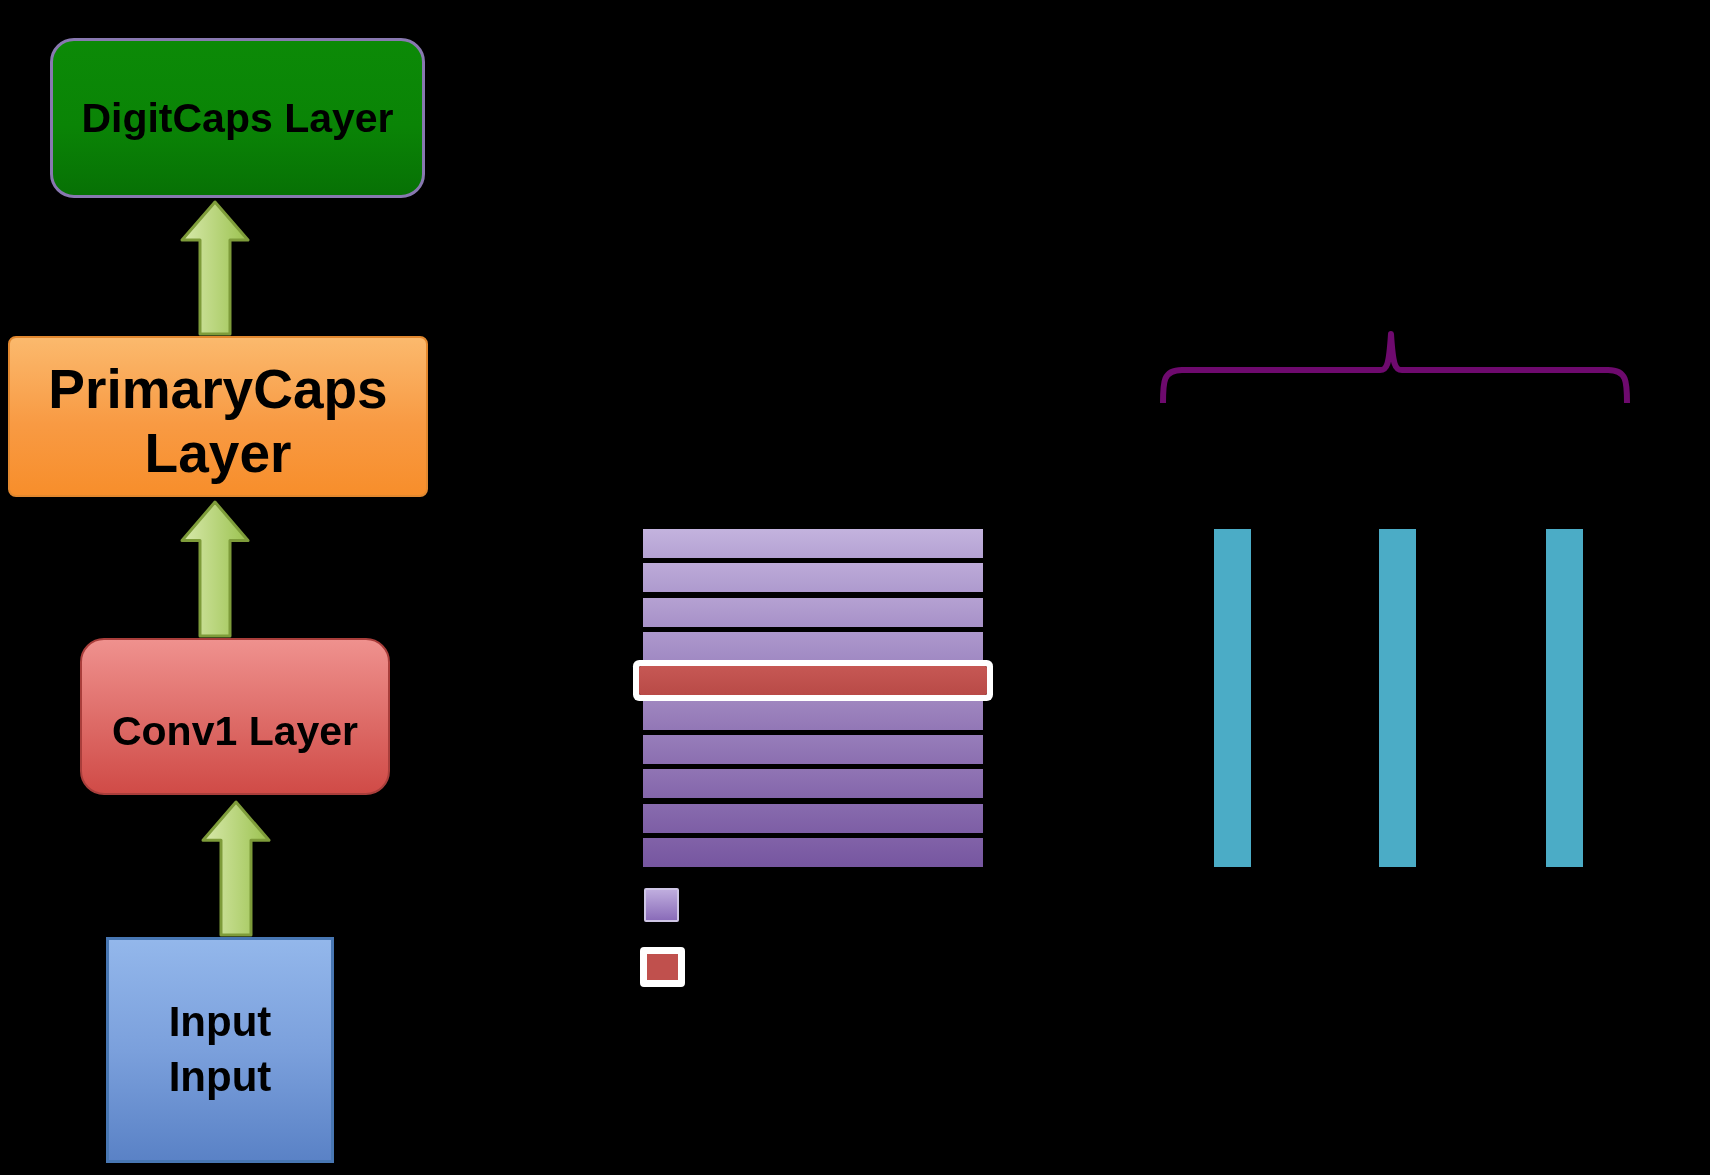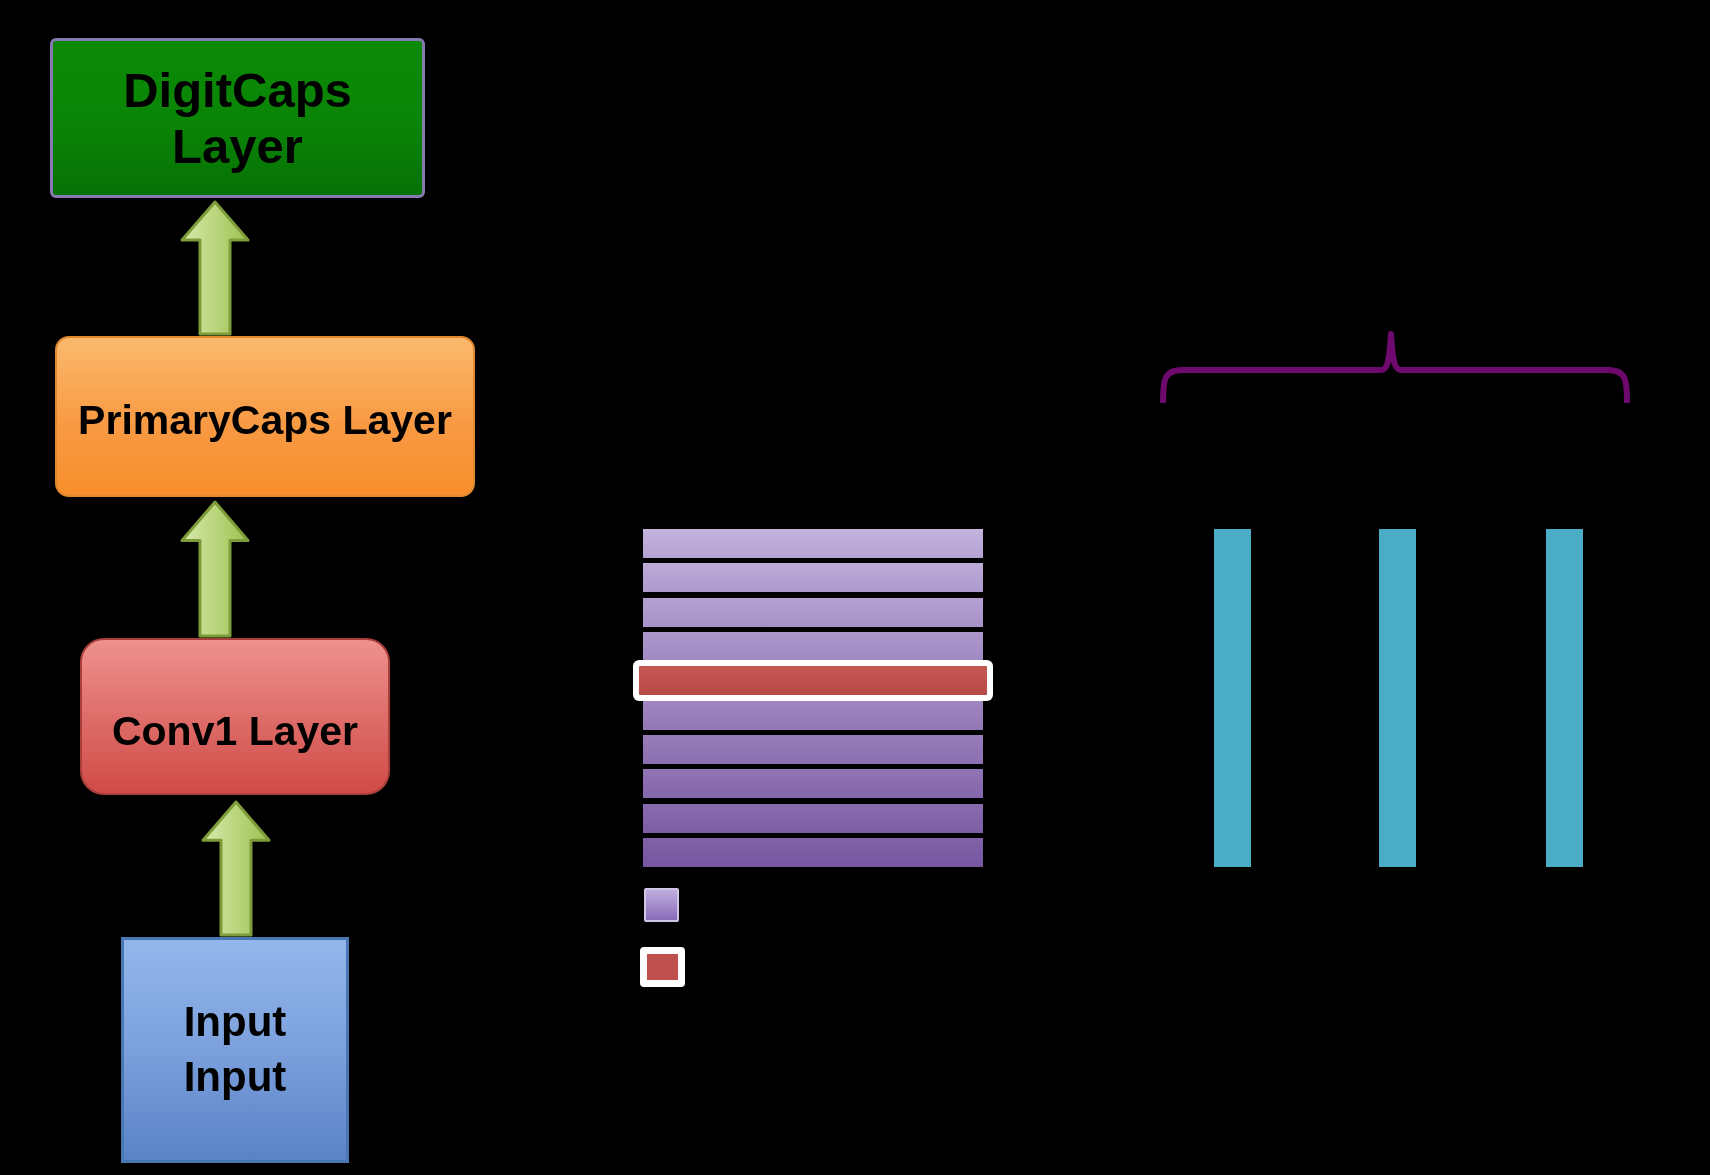--- a/index.html
+++ b/index.html
@@ -7,43 +7,42 @@
     position:relative;width:1710px;height:1175px;background:#000000;overflow:hidden;
     font-family:"Liberation Sans", sans-serif;
   }
   
   .box{
     position:absolute;display:flex;align-items:center;justify-content:center;
     box-sizing:border-box;text-align:center;color:#000;font-weight:700;
   }
   .box-label{color:#000;}
   .box.digitcaps{
-    left:50px;top:38px;width:375px;height:160px;border-radius:6px;
+    left:50px;top:38px;width:375px;height:160px;border-radius:24px;
     border:3px solid #8878B0;
     background:linear-gradient(180deg,#0C8A07 0%,#0A8406 55%,#077105 100%);
-    font-size:49px;
+    font-size:41px;
     justify-content:center;
   }
   .box.primarycaps{
-    left:8px;top:336px;width:420px;height:161px;border-radius:14px;
+    left:8px;top:336px;width:420px;height:161px;border-radius:8px;
     border:2px solid #E2882F;
     background:linear-gradient(180deg,#FBB96D 0%,#F89A43 55%,#F78E2B 100%);
-    font-size:41px;
-    margin-left:47px;
+    font-size:55px;
   }
   .box.primarycaps .box-label{transform:translateY(4px);}
   .box.conv1{
     left:80px;top:638px;width:310px;height:157px;border-radius:24px;
     border:2px solid #A93E3B;
     background:linear-gradient(180deg,#EF918E 0%,#DD6A66 55%,#D04B47 100%);
     font-size:41px;
   }
   .box.conv1 .box-label{transform:translateY(15px);}
   .box.inputimage{
-    left:121px;top:937px;width:228px;height:226px;
+    left:106px;top:937px;width:228px;height:226px;
     border:3px solid #4877B3;
     background:linear-gradient(180deg,#93B7EB 0%,#7BA0DC 50%,#5A82C6 100%);
     font-size:42px;line-height:1.3;
   }
   
   .arrow{position:absolute;}
   .arrow.a1{left:180px;top:200px;}
   .arrow.a2{left:180px;top:500px;}
   .arrow.a3{left:201px;top:800px;}
   

